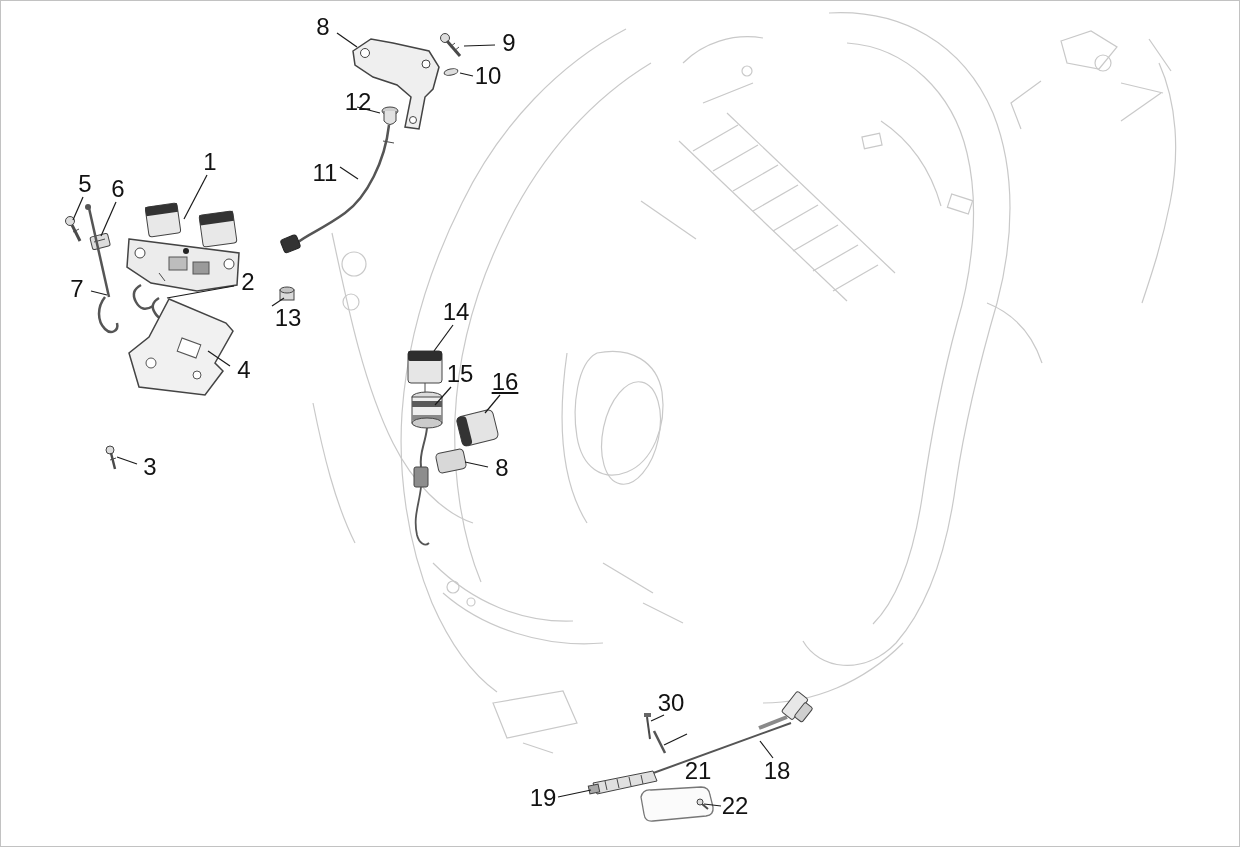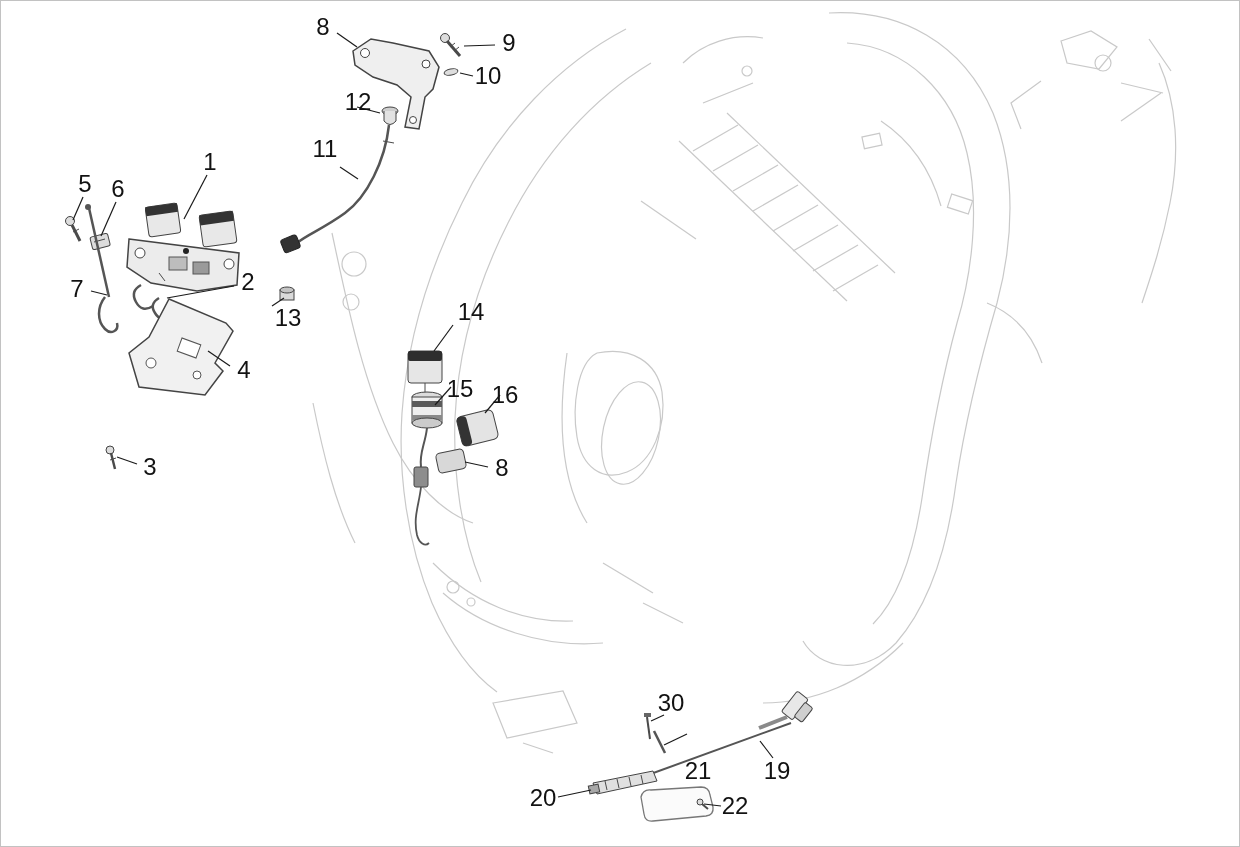--- a/index.html
+++ b/index.html
@@ -241,26 +241,26 @@
       <div class="callout" style="left: 209px; top: 161px;">1</div>
       <div class="callout" style="left: 247px; top: 281px;">2</div>
       <div class="callout" style="left: 149px; top: 466px;">3</div>
       <div class="callout" style="left: 243px; top: 369px;">4</div>
       <div class="callout" style="left: 84px; top: 183px;">5</div>
       <div class="callout" style="left: 117px; top: 188px;">6</div>
       <div class="callout" style="left: 76px; top: 288px;">7</div>
       <div class="callout" style="left: 322px; top: 26px;">8</div>
       <div class="callout" style="left: 508px; top: 42px;">9</div>
       <div class="callout" style="left: 487px; top: 75px;">10</div>
-      <div class="callout" style="left: 324px; top: 148px; text-align: right;">11</div>
+      <div class="callout" style="left: 324px; top: 172px; text-align: right;">11</div>
       <div class="callout" style="left: 340px; top: 101px; margin-left: 17px;">12</div>
       <div class="callout" style="left: 267px; top: 317px; margin-left: 20px;">13</div>
-      <div class="callout" style="left: 470px; top: 311px;">14</div>
-      <div class="callout" style="left: 459px; top: 373px; margin-top: 15px;">15</div>
-      <div class="callout" style="left: 504px; top: 394px;">16</div>
+      <div class="callout" style="left: 455px; top: 311px;">14</div>
+      <div class="callout" style="left: 459px; top: 373px;">15</div>
+      <div class="callout" style="left: 504px; top: 381px; text-decoration: underline;">16</div>
       <div class="callout" style="left: 501px; top: 467px;">8</div>
-      <div class="callout" style="left: 776px; top: 770px;">19</div>
-      <div class="callout" style="left: 542px; top: 797px;">20</div>
+      <div class="callout" style="left: 776px; top: 770px;">18</div>
+      <div class="callout" style="left: 542px; top: 797px;">19</div>
       <div class="callout" style="left: 670px; top: 702px;">30</div>
       <div class="callout" style="left: 697px; top: 722px; margin-top: 48px;">21</div>
       <div class="callout" style="left: 734px; top: 805px;">22</div>
     </div>
 </div>
 
 </body></html>

